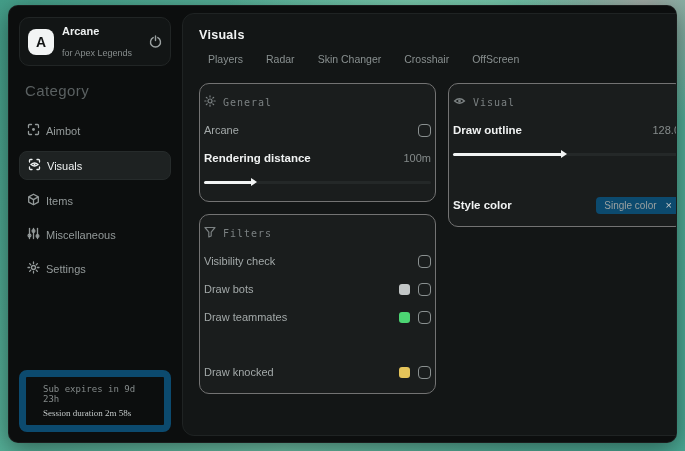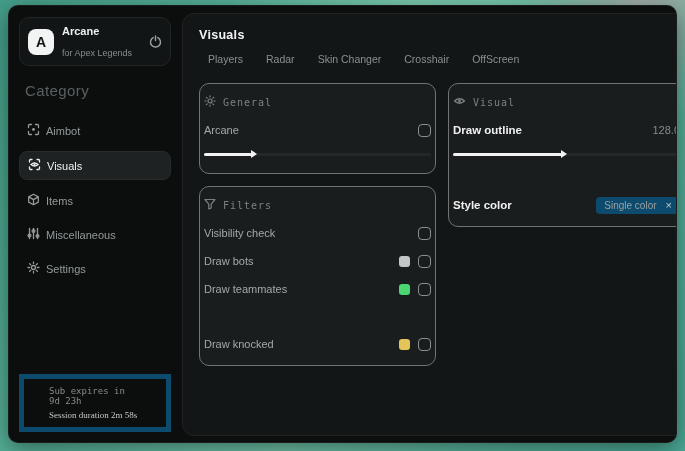--- a/index.html
+++ b/index.html
@@ -24,22 +24,22 @@
     font-weight:bold; font-size:14px; display:flex; align-items:center; justify-content:center; }
   .app-text { display:flex; flex-direction:column; gap:11px; }
   .app-name { font-size:11px; font-weight:bold; color:#eef1f1; }
   .app-sub { font-size:9px; color:#878d8d; }
   .icon-btn { margin-left:auto; color:#9aa0a0; display:flex; cursor:pointer; }
   .category { font-size:15px; color:#5a6061; letter-spacing:.4px; margin:16px 0 18px 6px; }
   .nav-item { display:flex; align-items:center; gap:6px; padding:6px 8px; border-radius:8px;
     color:#949a9a; font-size:11px; margin-bottom:7px; cursor:pointer; }
   .nav-item.active { background:#1e2222; color:#eef1f1; border:1px solid #262b2b; }
   .nav-item svg { flex:0 0 auto; }
-  .sidebar-footer { margin-top:auto; border:5px solid #0c4a6e; border-radius:0;
-    padding:7px 25px; font-family:"DejaVu Sans Mono", monospace; }
+  .sidebar-footer { margin-top:auto; border:7px solid #0c4a6e; border-radius:8px;
+    padding:7px 17px; font-family:"DejaVu Sans Mono", monospace; }
   .sf-line1 { font-size:9px; color:#848a8a; margin-bottom:4px; }
   .sf-line2 { font-size:9px; color:#c3c8c8;font-family:Liberation Serif, serif; }
 
   
   .main-wrap { flex:1; padding:7px 7px 6px 3px; }
   .main { height:100%; background:#131616; border:1px solid #1f2323; border-radius:12px;
     padding:14px 16px; }
   .main-title { font-size:12.5px; font-weight:bold; color:#f1f3f3; letter-spacing:.3px; }
   .tabs { display:flex; align-items:center; gap:5px; margin-top:7px; }
   .tab { padding:4px 9px; font-size:10.5px; color:#899090; border-radius:6px; cursor:pointer; white-space:nowrap; }
@@ -174,20 +174,24 @@
                     <circle cx="6" cy="6" r="2"></circle>
                     <path d="M6 .8 v1.2 M6 10 v1.2 M.8 6 h1.2 M10 6 h1.2 M2.3 2.3 l.9.9 M8.8 8.8 l.9.9 M9.7 2.3 l-.9.9 M3.2 8.8 l-.9.9"></path>
                   </svg>
                 </span>
                 <span>General</span>
               </div>
               <div class="row">
                 <span class="lbl">Arcane</span>
                 <span class="checkbox"></span>
               </div>
+              <div class="row">
+                <span class="lbl strong">Rendering distance</span>
+                <span class="val">100m</span>
+              </div>
               <div class="slider">
                 <div class="track"></div>
                 <div class="fill" style="width: 21%;">
                   <span class="thumb"></span>
                 </div>
               </div>
             </div>
 
             <div class="card">
               <div class="card-head">

